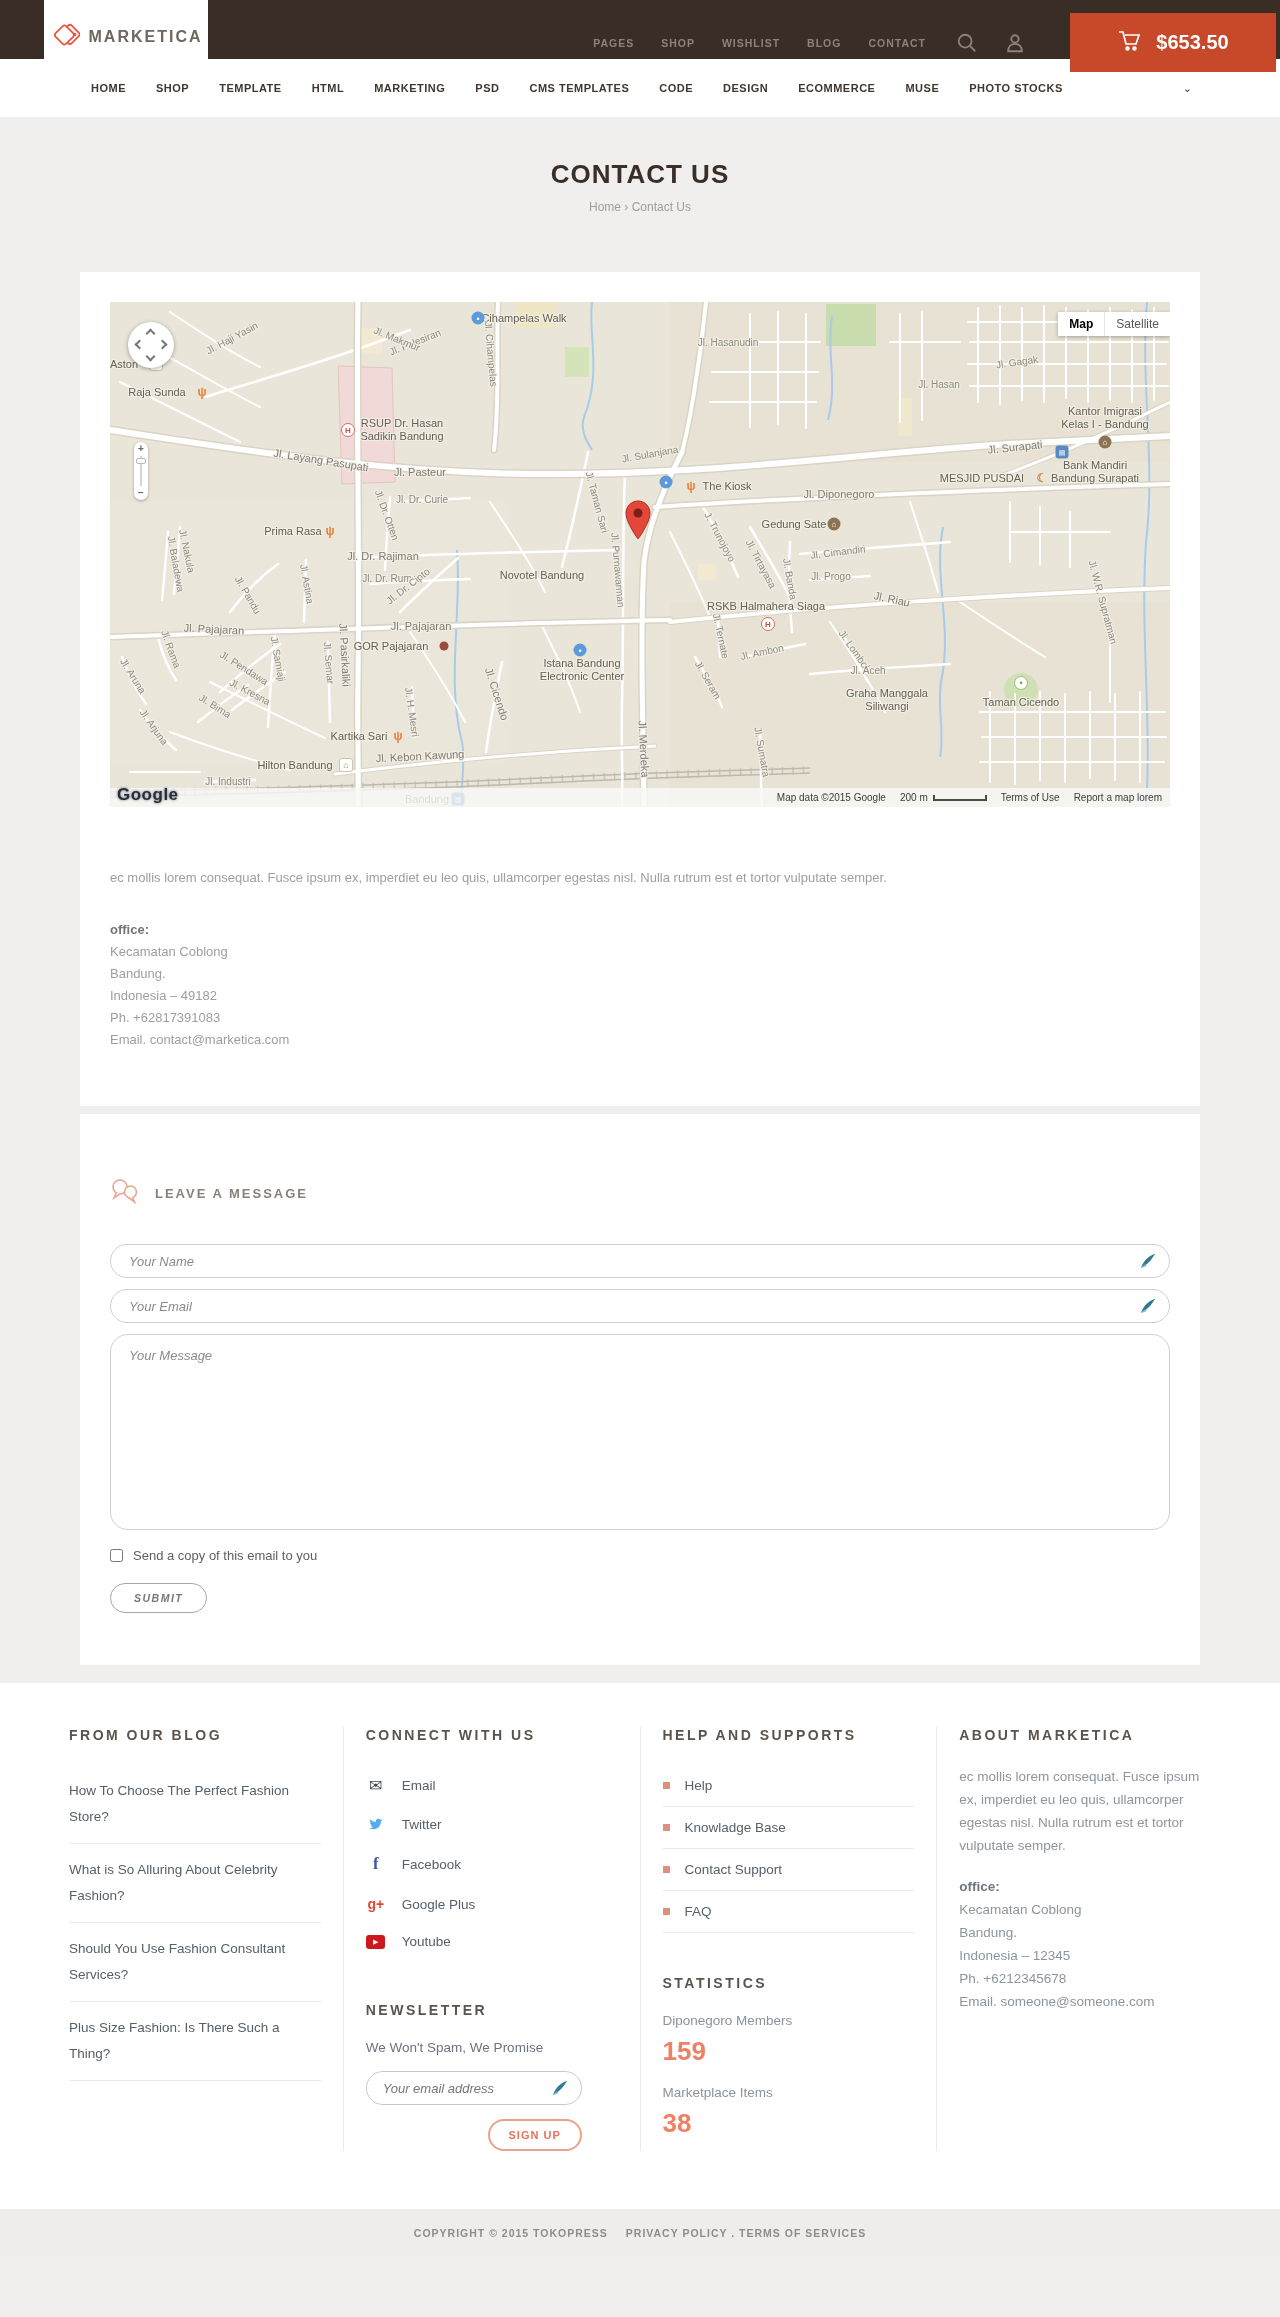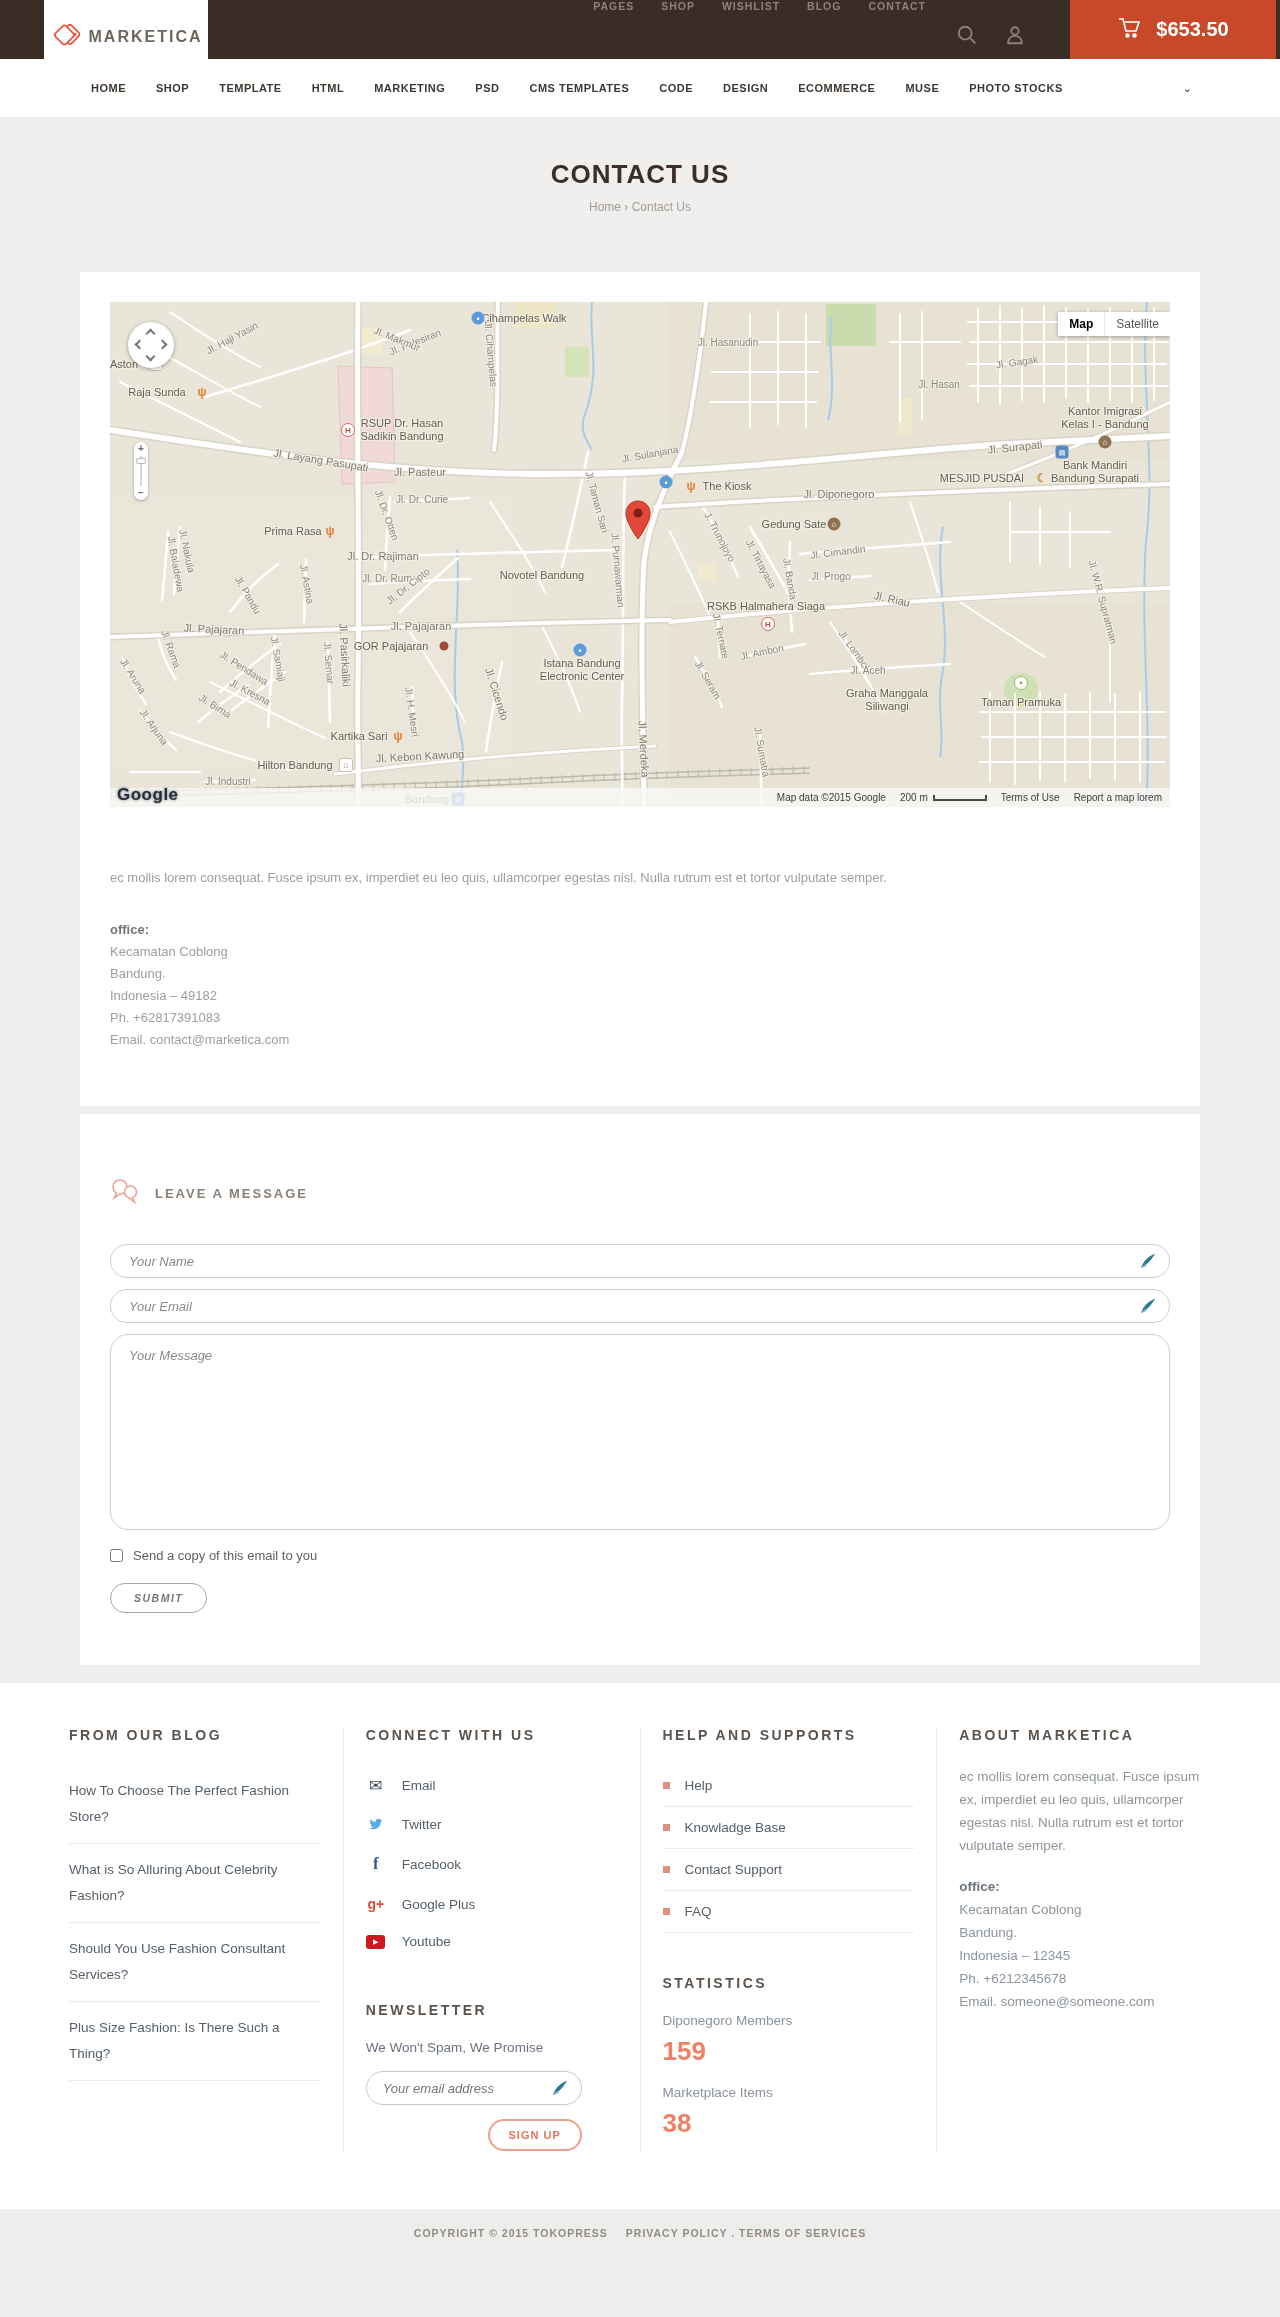--- a/index.html
+++ b/index.html
@@ -4,21 +4,21 @@
 <style>
   * { margin:0; padding:0; box-sizing:border-box; }
   html,body { width:1280px; }
   body { font-family:"Liberation Sans", sans-serif; background:#f0efed; color:#444; }
 
   
   .topbar { position:relative; height:59px; background:#3a2d26; z-index:20; }
   .logo-box { position:absolute; left:44px; top:0; width:164px; height:74px; background:#fff;
               display:flex; align-items:center; justify-content:center; gap:9px; }
   .brand { font-size:16px; font-weight:bold; letter-spacing:2px; color:#6f665e; }
-  .top-right { position:absolute; right:0; top:0; height:69px; display:flex; }
+  .top-right { position:absolute; right:0; top:8px; height:69px; display:flex; align-items:center; }
   .top-nav { display:flex; gap:27px; margin-right:30px; }
   .top-nav a { font-size:10.5px; font-weight:bold; letter-spacing:1px; color:#8e8279; text-decoration:none; }
   .hicon { margin-right:26px; display:flex; align-items:center; cursor:pointer; }
   .cart-btn { height:59px; min-width:206px; background:#c8482a; display:flex; align-items:center;
               justify-content:center; gap:13px; color:#fff; margin-left:18px; margin-right:4px; cursor:pointer; }
   .cart-total { font-size:20px; font-weight:bold; }
 
   
   .mainnav { height:58px; background:#fff; display:flex; align-items:center; }
   .mainnav-inner { width:1120px; margin:0 auto; display:flex; align-items:center; gap:30px; padding-left:11px; }
@@ -571,21 +571,21 @@
           <div>Jl. Seram</div>
         </div>
         <div class="ml s" style="left: 652px; top: 450px; transform: translate(-50%, -50%) rotate(80deg);">
           <div>Jl. Sumatra</div>
         </div>
         <div class="ml P" style="left: 777px; top: 398px; transform: translate(-50%, -50%);">
           <div>Graha Manggala</div>
           <div>Siliwangi</div>
         </div>
         <div class="ml p" style="left: 911px; top: 400px; transform: translate(-50%, -50%);">
-          <div>Taman Pramuka</div>
+          <div>Taman Cicendo</div>
         </div>
         <div class="mi mi-park" style="left: 911px; top: 381px; transform: translate(-50%, -50%);">•</div>
         <div class="ml S" style="left: 310px; top: 454px; transform: translate(-50%, -50%) rotate(-3deg);">
           <div>Jl. Kebon Kawung</div>
         </div>
         <div class="ml p" style="left: 185px; top: 463px; transform: translate(-50%, -50%);">
           <div>Hilton Bandung</div>
         </div>
         <div class="mi mi-hotel" style="left: 236px; top: 463px; transform: translate(-50%, -50%);">⌂</div>
         <div class="ml s" style="left: 118px; top: 479px; transform: translate(-50%, -50%);">

